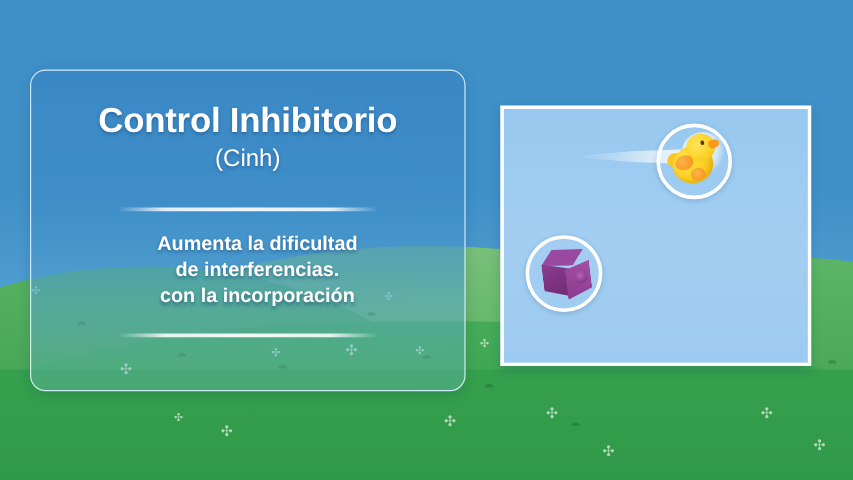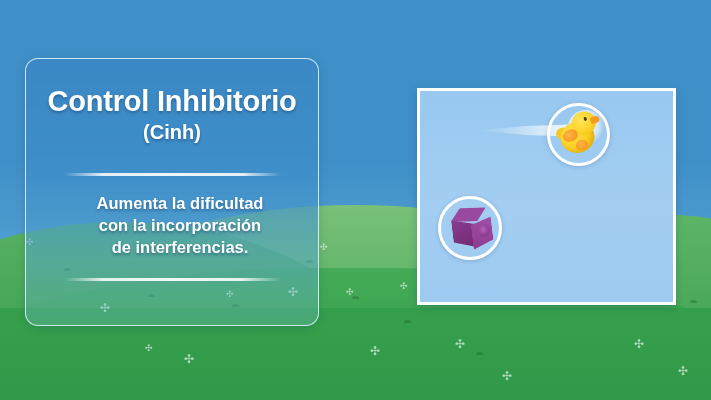--- a/index.html
+++ b/index.html
@@ -74,21 +74,21 @@
   .grass {
     width: 7px; height: 3px;
     border-radius: 3px 3px 0 0;
     background: rgba(20,90,40,.32);
   }
 
   
   #info-card {
     position: absolute;
     left: 25px;  top: 58px;
-    width: 294px; height: 268px;
+    width: 363px; height: 268px;
     border-radius: 13px;
     border: 1.4px solid rgba(230,248,255,.85);
     background: linear-gradient(180deg,
                 rgba(58,135,196,.92) 0%,
                 rgba(62,141,200,.86) 40%,
                 rgba(86,164,206,.55) 72%,
                 rgba(120,190,200,.30) 100%);
     box-shadow: 0 2px 10px rgba(10,50,90,.18);
     display: flex;
     flex-direction: column;
@@ -99,21 +99,21 @@
   #card-title {
     font-size: 29px;
     font-weight: bold;
     color: #ffffff;
     letter-spacing: -.2px;
     text-shadow: 0 2px 3px rgba(20,60,110,.45);
     white-space: nowrap;
   }
   #card-subtitle {
     font-size: 20px;
-    font-weight: bold;
+    font-weight: normal;
     color: #ffffff;
     margin-top: 3px;
     text-shadow: 0 2px 3px rgba(20,60,110,.45);
   }
 
   .divider {
     width: 217px;
     height: 3px;
     border-radius: 2px;
     background: linear-gradient(90deg,
@@ -320,22 +320,22 @@
   </div>
 
   <div id="info-card">
     <div id="card-title">Control Inhibitorio</div>
     <div id="card-subtitle">(Cinh)</div>
 
     <div class="divider" id="divider-top"></div>
 
     <div id="card-body">
       <span>Aumenta la dificultad</span>
+      <span>de interferencias.</span>
       <span>con la incorporación</span>
-      <span>de interferencias.</span>
     </div>
 
     <div class="divider" id="divider-bottom"></div>
   </div>
 
   <div id="game-panel">
     <div id="game-canvas">
 
       <div id="motion-trail"></div>
       <div id="trail-puff"></div>

